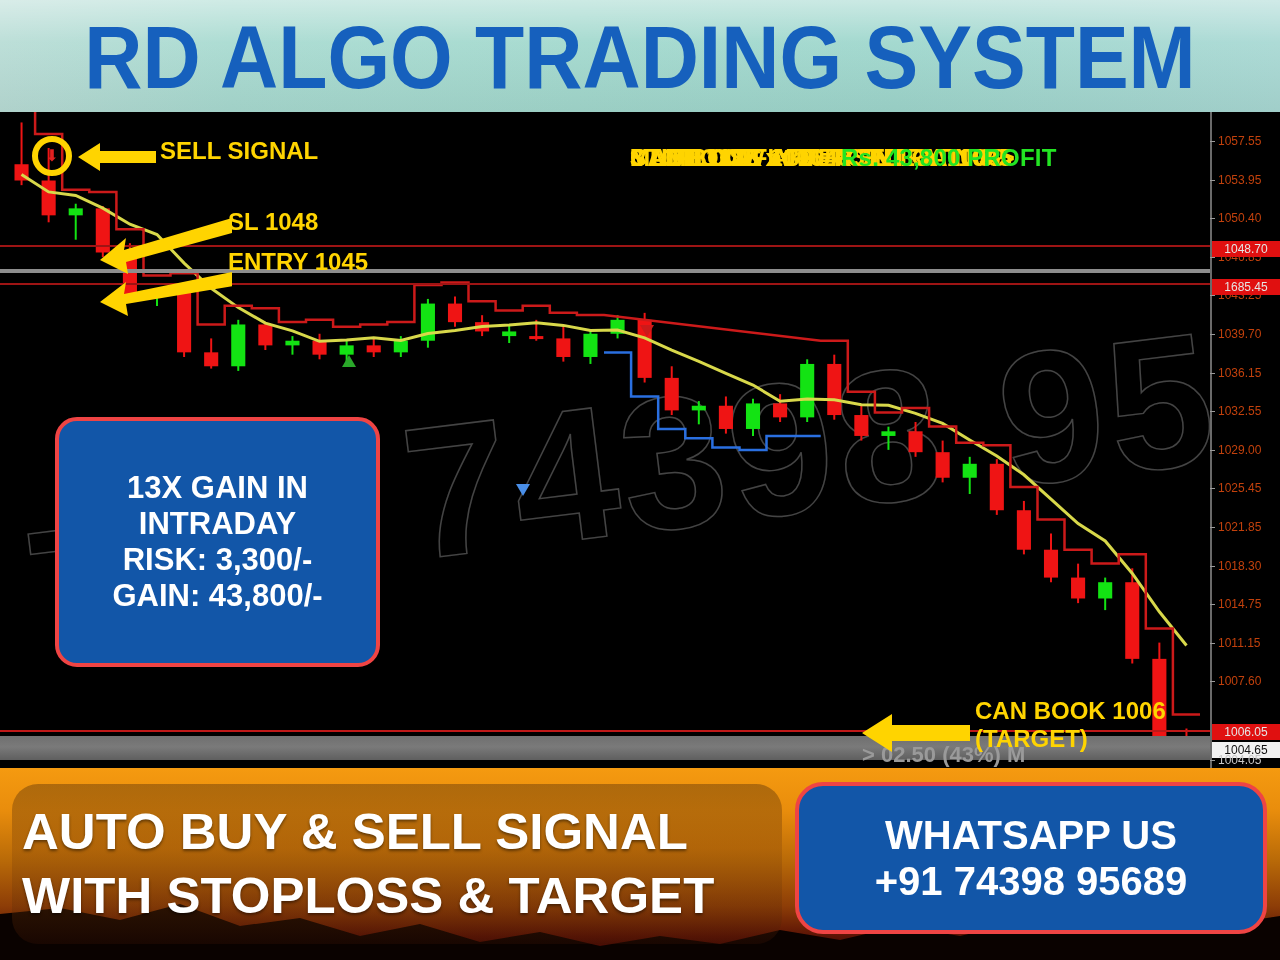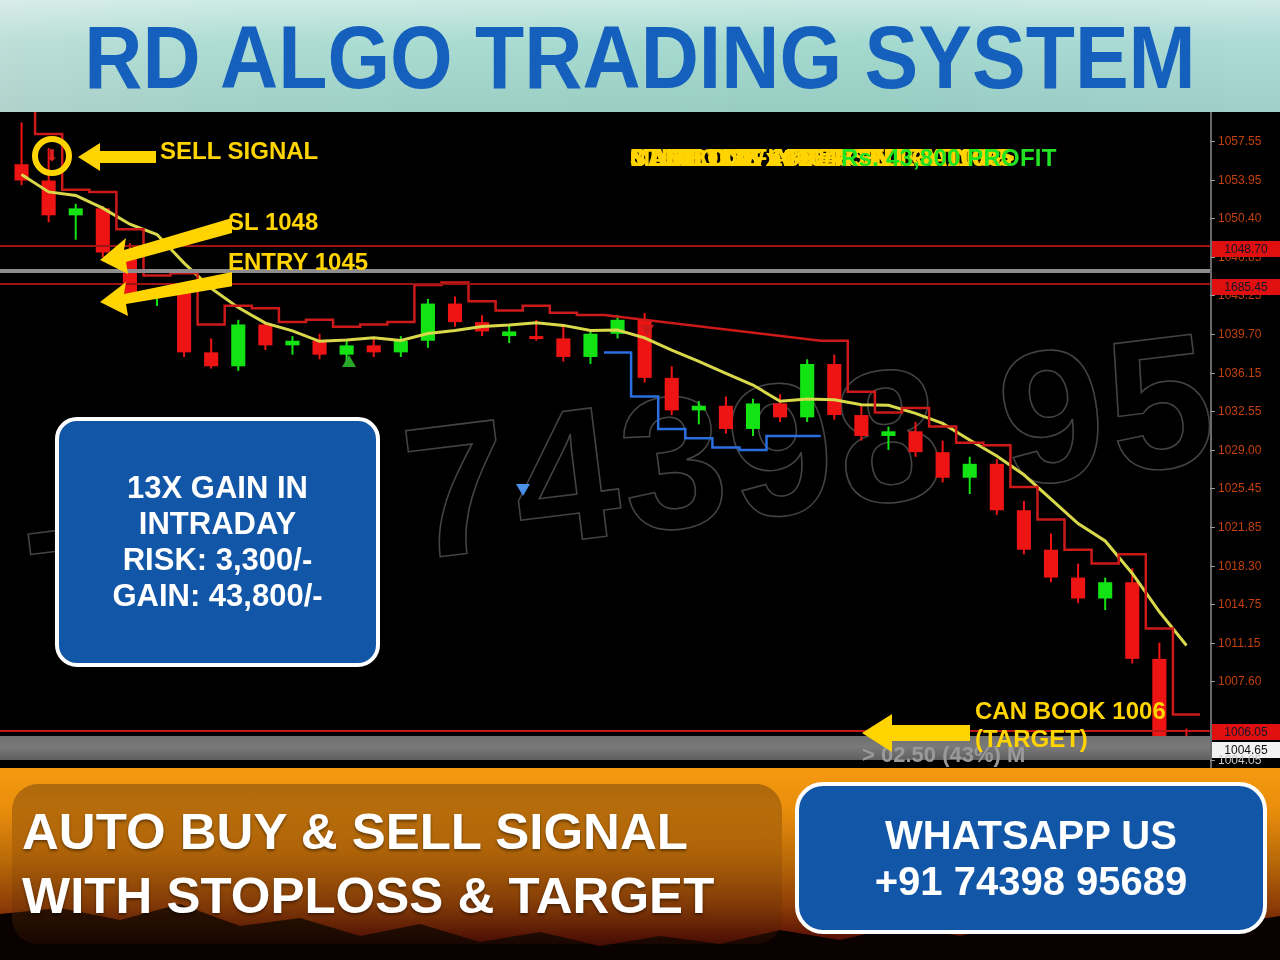--- a/index.html
+++ b/index.html
@@ -20,21 +20,21 @@
     transform:scaleX(1.06) scaleY(1.18);transform-origin:center center;}
 
   
   .chart{position:absolute;left:0;top:112px;width:1280px;height:656px;background:#000;overflow:hidden;}
   .plot{position:absolute;left:0;top:0;width:1210px;height:656px;overflow:hidden;}
   .price-axis{position:absolute;left:1210px;top:0;width:70px;height:656px;background:#000;
     border-left:2px solid #6a6a6a;}
   .tick{position:absolute;left:6px;color:#c2410c;font-size:12px;font-family:"Liberation Sans",sans-serif;white-space:nowrap;}
   .tick::before{content:"";position:absolute;left:-8px;top:7px;width:5px;height:1px;background:#9a9a9a;}
   .tick-box{position:absolute;left:0px;width:68px;height:16px;line-height:16px;
-    font-size:12px;text-align:center;color:#0f172a;font-family:"Liberation Sans",sans-serif;}
+    font-size:12px;text-align:center;color:#e5e5e5;font-family:"Liberation Sans",sans-serif;}
   .tick-box.red{background:#e01010;}
   .tick-box.white{background:#f2f2f2;color:#111;}
 
   
   .hline{position:absolute;left:0;width:1210px;}
   .hline.red{height:2px;background:#9e1414;}
   .hline.red-bright{height:2px;background:#c01818;}
   .hline.gray{height:4px;background:#8d8d8d;}
   .hline.grayband{height:24px;background:linear-gradient(180deg,#6f6f6f 0%,#7a7a7a 45%,#5f5f5f 100%);}
 
@@ -55,21 +55,21 @@
   .ann-right{font-size:24px;letter-spacing:.2px;}
   .ann-green{color:#23e423;}
   .ann-target{font-size:24px;line-height:1.18;}
 
   .circle-marker{position:absolute;width:40px;height:40px;border-radius:50%;
     border:6px solid #ffd400;box-sizing:border-box;}
   .circle-marker .dn{position:absolute;left:50%;top:50%;transform:translate(-50%,-50%);
     color:#e02020;font-size:16px;line-height:1;}
 
   
-  .blue-box{position:absolute;background:#1256a8;border:4px solid #ffffff;border-radius:22px;
+  .blue-box{position:absolute;background:#1256a8;border:4px solid #ef4444;border-radius:22px;
     box-sizing:border-box;display:flex;flex-direction:column;align-items:center;justify-content:center;
     color:#fff;font-weight:bold;font-family:"Liberation Sans",sans-serif;}
   .blue-box .ln{line-height:1.16;white-space:nowrap;}
 
   
   .footer{position:absolute;left:0;top:768px;width:1280px;height:192px;overflow:hidden;
     background:linear-gradient(180deg,#f59a10 0%,#e98d0c 22%,#b96a08 48%,#8d3d07 72%,#5a1205 88%,#2a0502 100%);}
   .footer-mtn{position:absolute;left:0;bottom:0;width:1280px;height:86px;}
   .banner-left{position:absolute;left:12px;top:16px;width:770px;height:160px;border-radius:26px;
     background:linear-gradient(180deg,rgba(120,70,10,.55) 0%,rgba(150,82,8,.42) 40%,rgba(60,18,4,.30) 100%);

